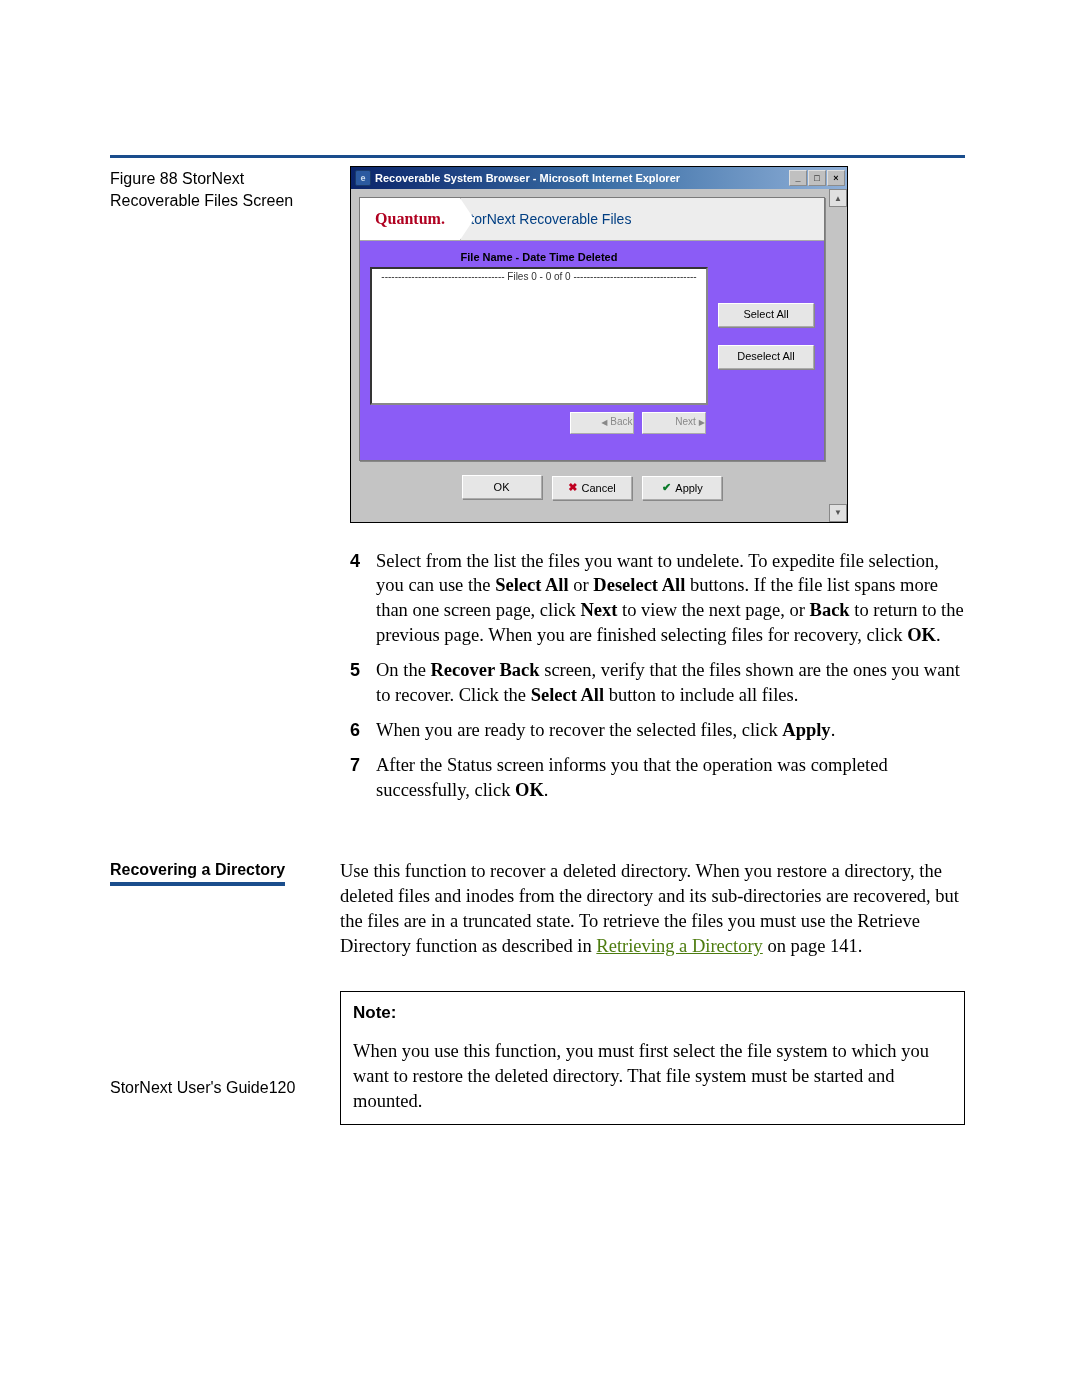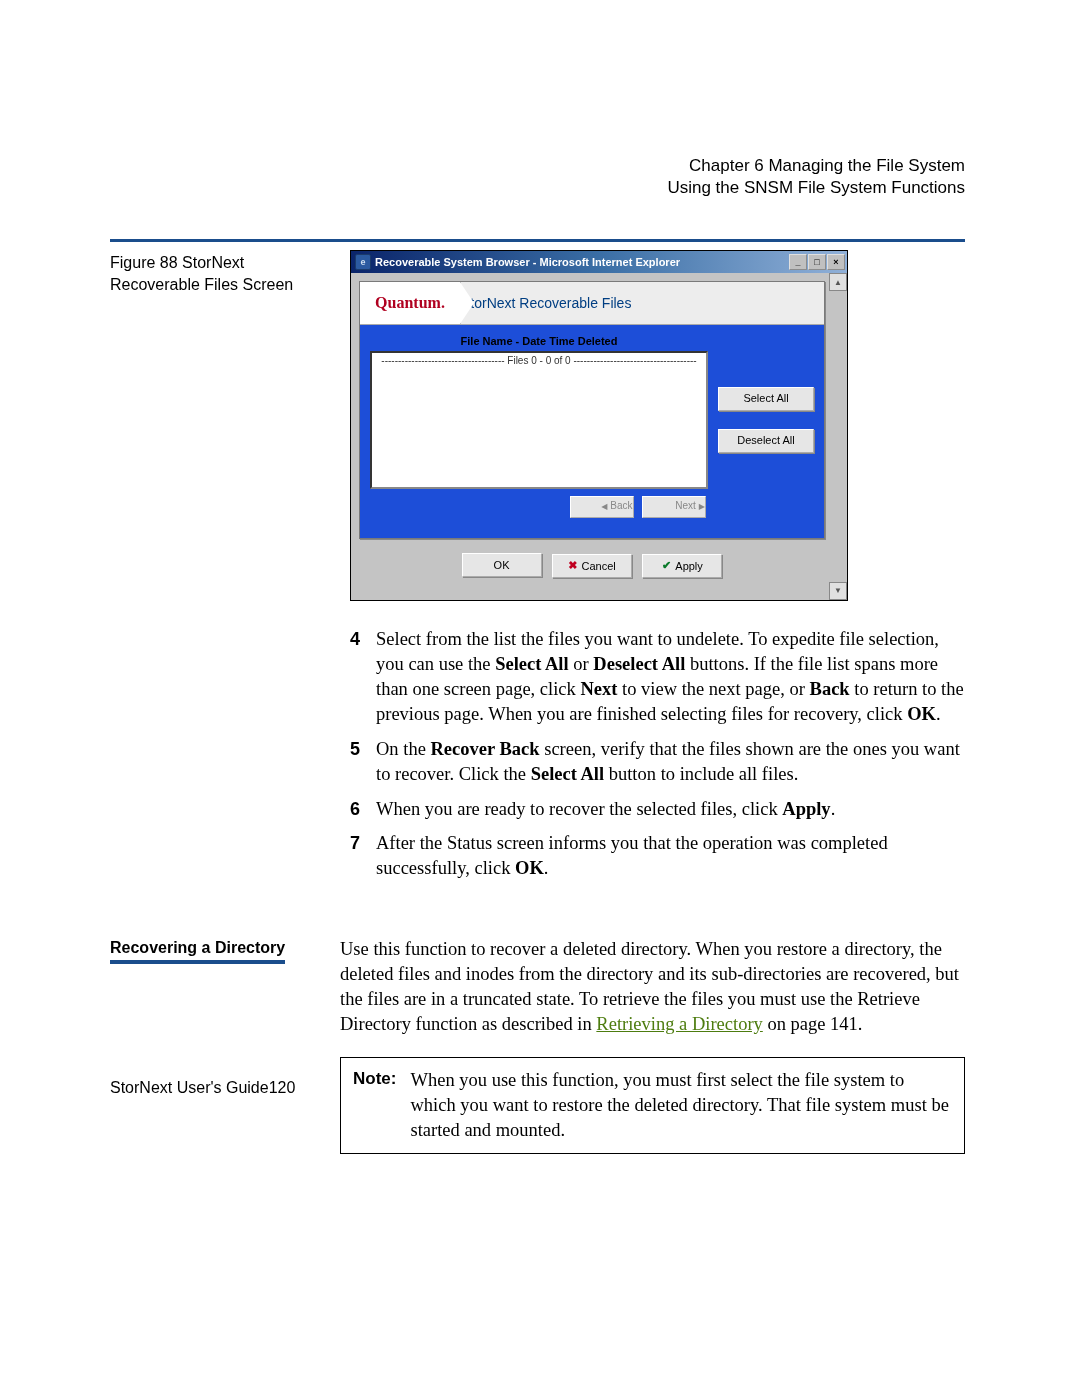--- a/index.html
+++ b/index.html
@@ -68,21 +68,21 @@
   .win-controls { display:flex; gap:1px;}
   .win-btn { width:16px; height:14px; background:#c0c0c0; border:1px outset #e0e0e0; font-size:9px; font-weight:bold; display:flex;align-items:center;justify-content:center; color:#000; font-family:Arial;}
   .inner-pane {
     background:#c4c4c4;
     padding: 8px 8px 8px 8px;
     position:relative;
   }
   .sbar-top { position:absolute; top:0; right:0; width:16px; height:16px; background:#e0e0e0; border:1px solid #888; display:flex;align-items:center;justify-content:center; font-size:8px; color:#555;}
   .sbar-bot { position:absolute; bottom:0; right:0; width:16px; height:16px; background:#e0e0e0; border:1px solid #888; display:flex;align-items:center;justify-content:center; font-size:8px; color:#555;}
   .card {
-    background:#1d4ed8;
+    background:#8b5cf6;
     border:1px solid #7a7a7a;
     margin-right:14px;
     box-shadow: 1px 1px 0 #888;
   }
   .card-head {
     height:42px;
     border-bottom:1px solid #aaa;
     display:flex;
     align-items:center;
     background:#ededed;
@@ -110,21 +110,21 @@
     border-left:14px solid #fff;
   }
   .card-title {
     flex:1;
     text-align:left;
     font-weight:normal;
     font-size:14px;
     color:#003e82;
   }
   .card-body {
-    padding: 10px 10px 10px 10px;
+    padding: 10px 10px 16px 10px;
     display:flex;
     gap:10px;
   }
   .file-panel { flex:1; }
   .file-label { font-size:11px; font-weight:bold; text-align:center; margin-bottom:4px; color:#000;}
   .file-box {
     height:130px;
     background:#fff;
     border:2px inset #888;
     padding:2px 6px;
@@ -209,49 +209,46 @@
   }
   .section2-right {
     flex:1;
     font-family: "Book Antiqua", Palatino, Georgia, serif;
     font-size:18.5px;
     line-height:1.35;
   }
   a.doclink { color:#4d7c0f; text-decoration:underline;}
 
   .note-box {
-    margin-top:20px;
+    margin-top:32px;
     border:1px solid #000;
     padding:10px 12px;
     display:flex;
     gap:14px;
     font-size:18.5px;
     font-family: "Book Antiqua", Palatino, Georgia, serif;
     line-height:1.35;
+    flex-direction:column;
   }
   .note-label { font-family:Arial,sans-serif; font-weight:bold; font-size:17px; white-space:nowrap;}
 
   .footer {
     position:absolute;
     bottom:300px;
     left:110px; right:115px;
     display:flex;
     justify-content:flex-start;
     font-family:Arial, sans-serif;
     font-size:16px;
   }
 </style>
 </head>
 <body>
 
 <div class="page">
-  <div class="header-right">
-    <div>Chapter 6  Managing the File System</div>
-    <div>Using the SNSM File System Functions</div>
-  </div>
 
   <div class="rule-top"></div>
 
   <div class="two-col">
     <div class="left-col">
       <span>Figure 88  StorNext</span><br>
       <span>Recoverable Files Screen</span>
     </div>
 
     <div class="right-col">

